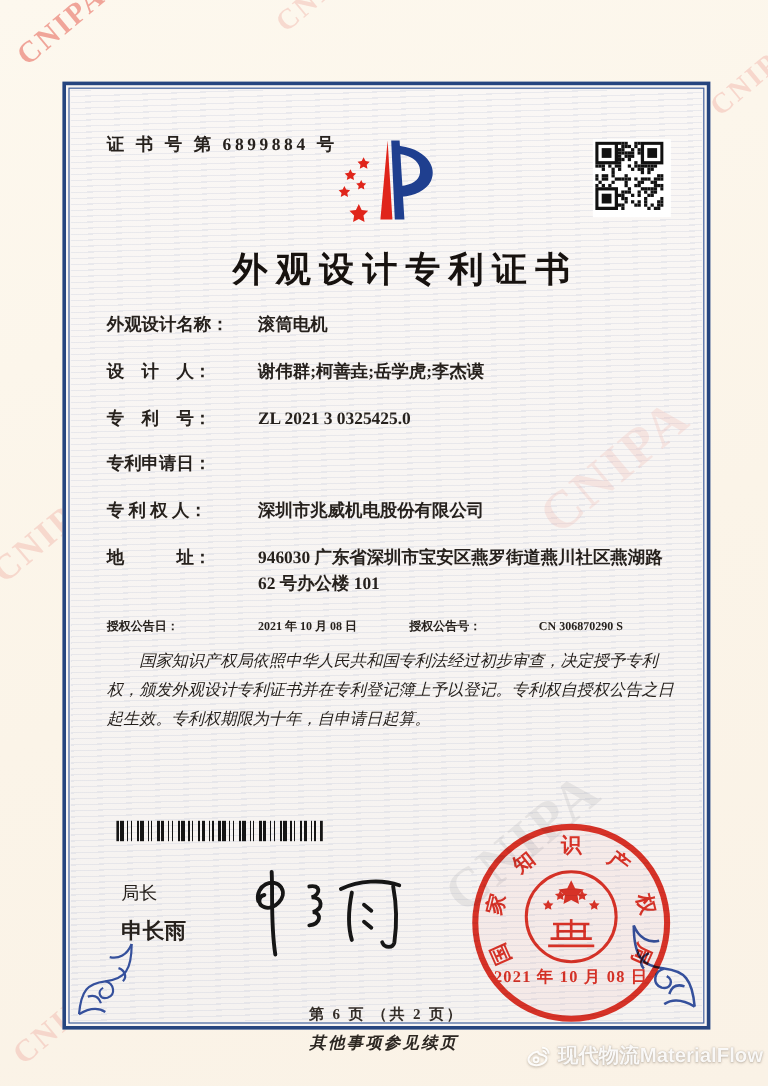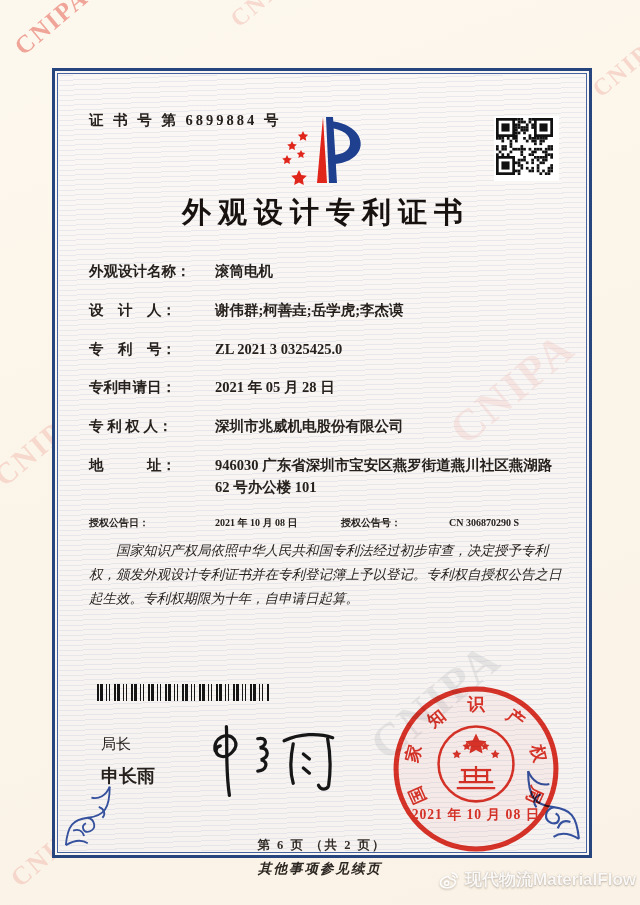--- a/index.html
+++ b/index.html
@@ -20,21 +20,21 @@
   .cert{position:absolute;left:52px;top:68px;width:534px;height:784px;
         border:3px solid #26457f;background:#f8f5f3;}
   .cert::before{content:"";position:absolute;inset:2px;border:1.5px solid #44639f;pointer-events:none;z-index:5;}
   .cert-inner{position:absolute;inset:4px;
         background:repeating-linear-gradient(178deg,rgba(168,178,205,.20) 0 1px,rgba(0,0,0,0) 1px 5px),
                    linear-gradient(#faf7f5,#f5f2f0);}
   .certno{position:absolute;left:30px;top:36px;font-size:14.5px;letter-spacing:3px;
           color:#26211d;font-weight:600;}
   .logo{position:absolute;left:218px;top:38px;width:92px;height:78px;}
   .qr{position:absolute;right:26px;top:41px;width:61px;height:61px;background:#fff;padding:2px;}
-  .title{position:absolute;left:0;top:114px;width:100%;text-align:center;margin:4px;
+  .title{position:absolute;left:0;top:114px;width:100%;text-align:center;margin:16px;
          font-size:29px;font-weight:700;letter-spacing:7px;color:#17120f;}
   .fields{position:absolute;left:30px;top:186px;width:478px;color:#26211d;}
   .frow{display:flex;margin-bottom:17px;font-size:14.5px;font-weight:600;line-height:1.5;justify-content:space-between;}
   .fl{flex:none;width:126px;}
   .fv{flex:1;}
   .grant{display:flex;font-size:10px;font-weight:600;line-height:1.5;align-items:center;}
   .grant .p1{flex:none;width:252px;display:flex;}
   .grant .p2{flex:1;display:flex;}
   .grant .fl2{flex:none;width:108px;}
   .paras{position:absolute;left:30px;top:464px;width:480px;font-size:13.5px;line-height:24px;
@@ -255,21 +255,20 @@
         <div class="frow">
           <span class="fl">设　计　人：</span>
           <span class="fv">谢伟群;柯善垚;岳学虎;李杰谟</span>
         </div>
         <div class="frow">
           <span class="fl">专　利　号：</span>
           <span class="fv">ZL 2021 3 0325425.0</span>
         </div>
         <div class="frow">
           <span class="fl">专利申请日：</span>
-          <span class="fv">2021 年 05 月 28 日</span>
         </div>
         <div class="frow">
           <span class="fl">专 利 权 人：</span>
           <span class="fv">深圳市兆威机电股份有限公司</span>
         </div>
         <div class="frow">
           <span class="fl">地　　　址：</span>
           <span class="fv">946030 广东省深圳市宝安区燕罗街道燕川社区燕湖路 62 号办公楼 101</span>
         </div>
         <div class="grant">

